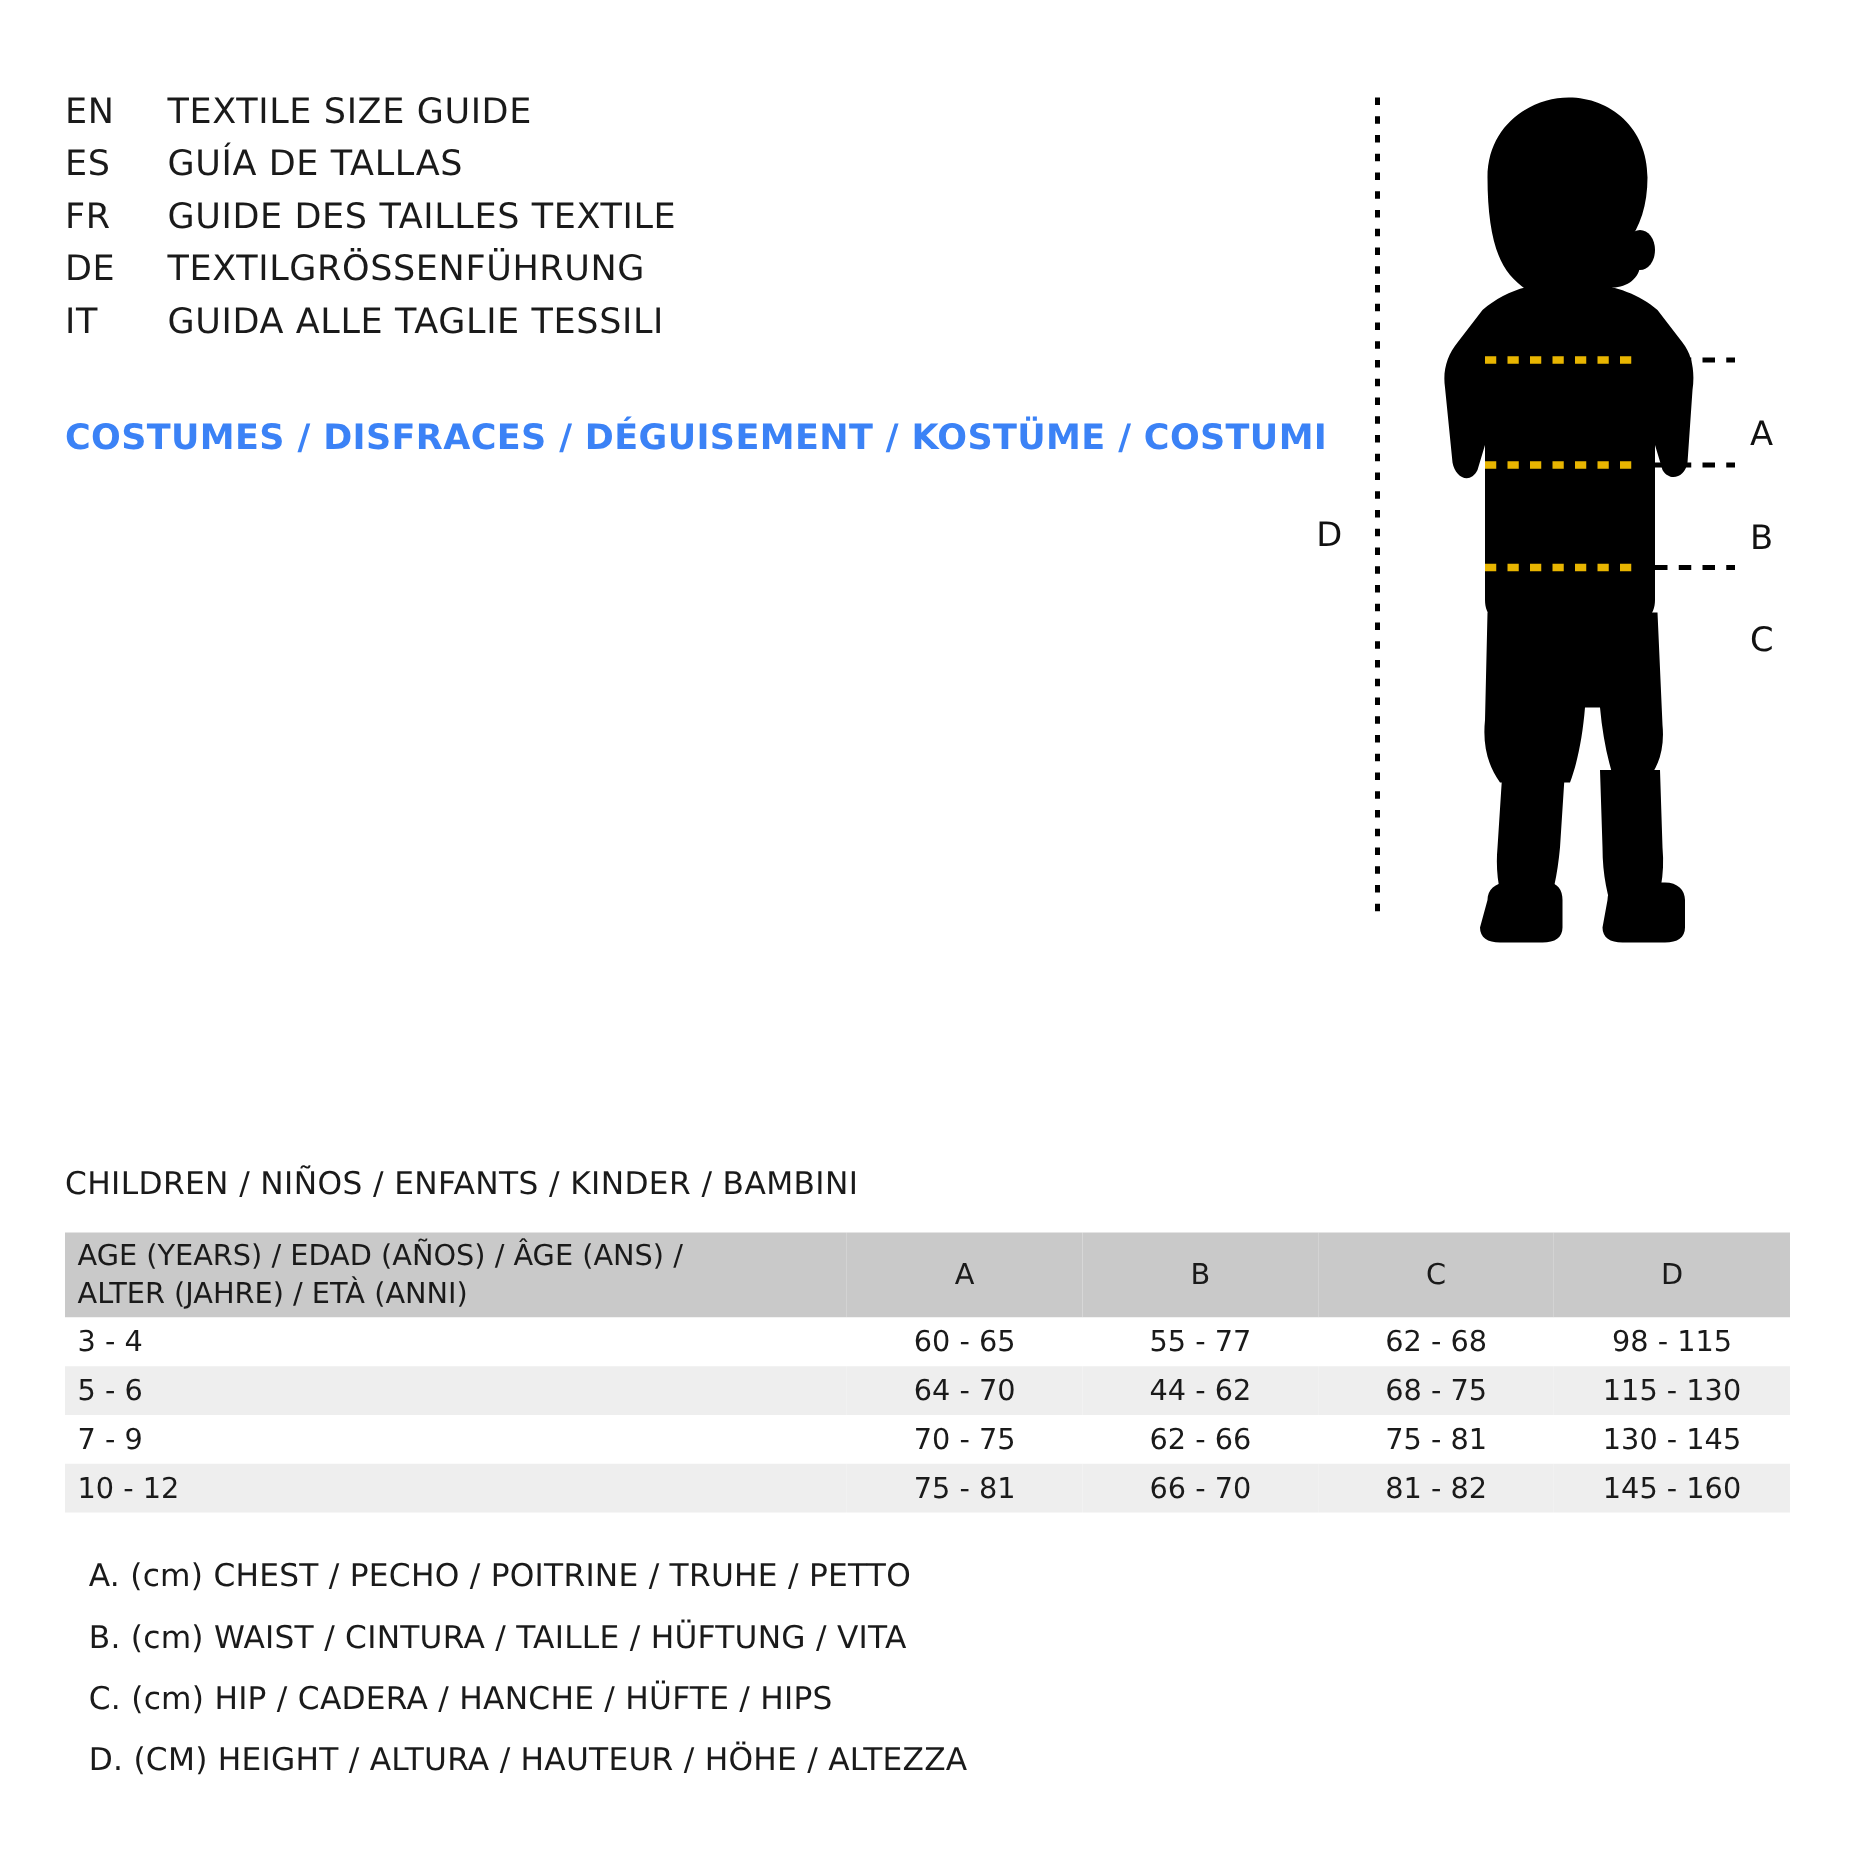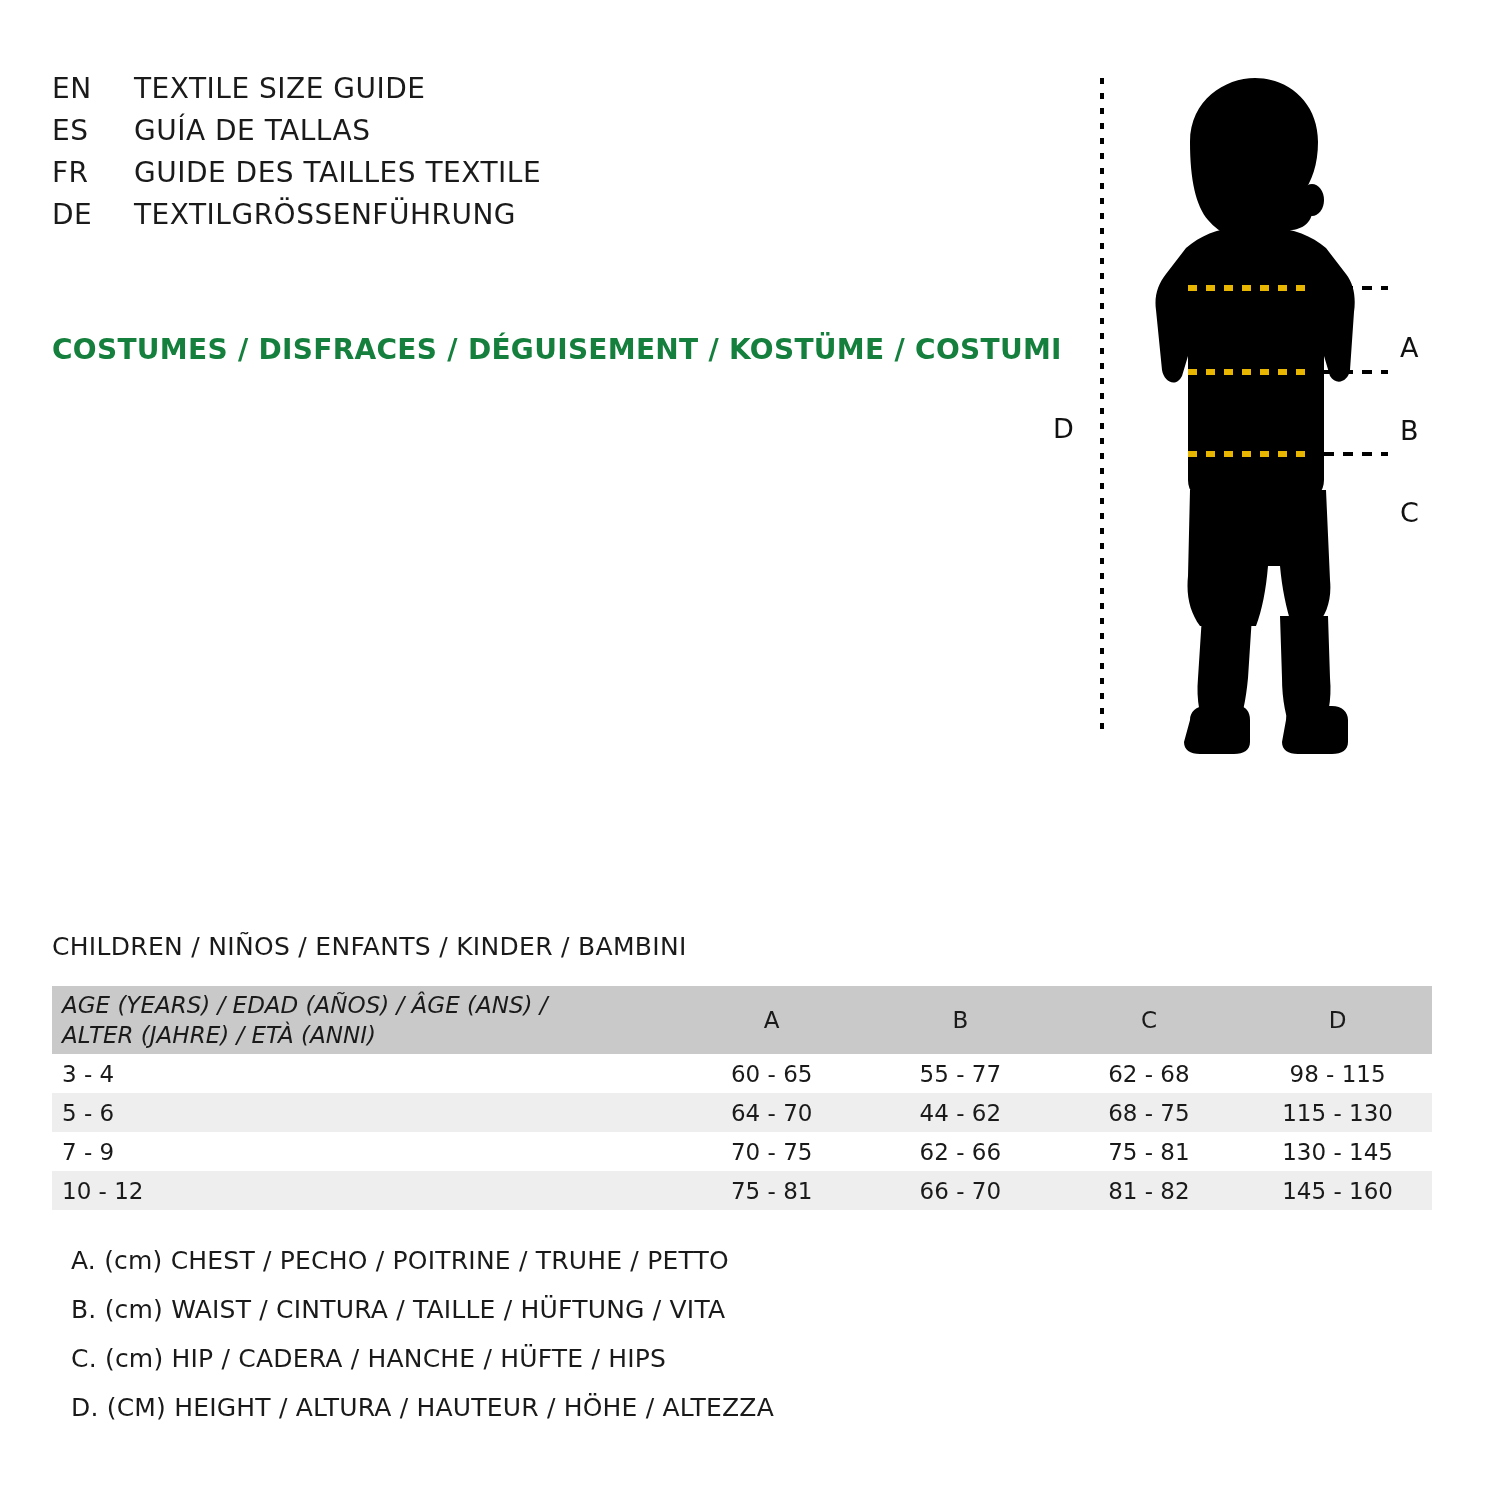--- a/index.html
+++ b/index.html
@@ -39,21 +39,21 @@
     letter-spacing: 0.5px;
     color: #1a1a1a;
   }
   .costumes-line {
     position: absolute;
     left: 52px;
     top: 333px;
     font-size: 28px;
     font-weight: bold;
     letter-spacing: 0.3px;
-    color: #15803d;
+    color: #3b82f6;
   }
 
   
   .figure-area {
     position: absolute;
     left: 1040px;
     top: 60px;
     width: 430px;
     height: 700px;
   }
@@ -98,21 +98,20 @@
   }
   .head-row {
     background: #c9c9c9;
     height: 68px;
   }
   .head-row th.agehdr {
     text-align: left;
     padding-left: 10px;
     line-height: 1.32;
     width: 620px;
-    font-style: italic;
   }
   .head-row th.colhdr {
     text-align: center;
     width: 190px;
   }
   .body-row {
     height: 39px;
   }
   .row-light { background: #ffffff; }
   .row-shade { background: #eeeeee; }
@@ -151,20 +150,24 @@
     <span class="lang-code">ES</span>
     <span class="lang-text">GUÍA DE TALLAS</span>
   </div>
   <div class="lang-row">
     <span class="lang-code">FR</span>
     <span class="lang-text">GUIDE DES TAILLES TEXTILE</span>
   </div>
   <div class="lang-row">
     <span class="lang-code">DE</span>
     <span class="lang-text">TEXTILGRÖSSENFÜHRUNG</span>
+  </div>
+  <div class="lang-row">
+    <span class="lang-code">IT</span>
+    <span class="lang-text">GUIDA ALLE TAGLIE TESSILI</span>
   </div>
 </div>
 
 <div class="costumes-line">COSTUMES / DISFRACES / DÉGUISEMENT / KOSTÜME / COSTUMI</div>
 
 <div class="figure-area">
   <svg class="fig-svg" width="430" height="700" viewBox="0 0 430 700">
 
     <line x1="62" y1="18" x2="62" y2="672" stroke="#000000" stroke-width="4" stroke-dasharray="6,9"></line>
 

